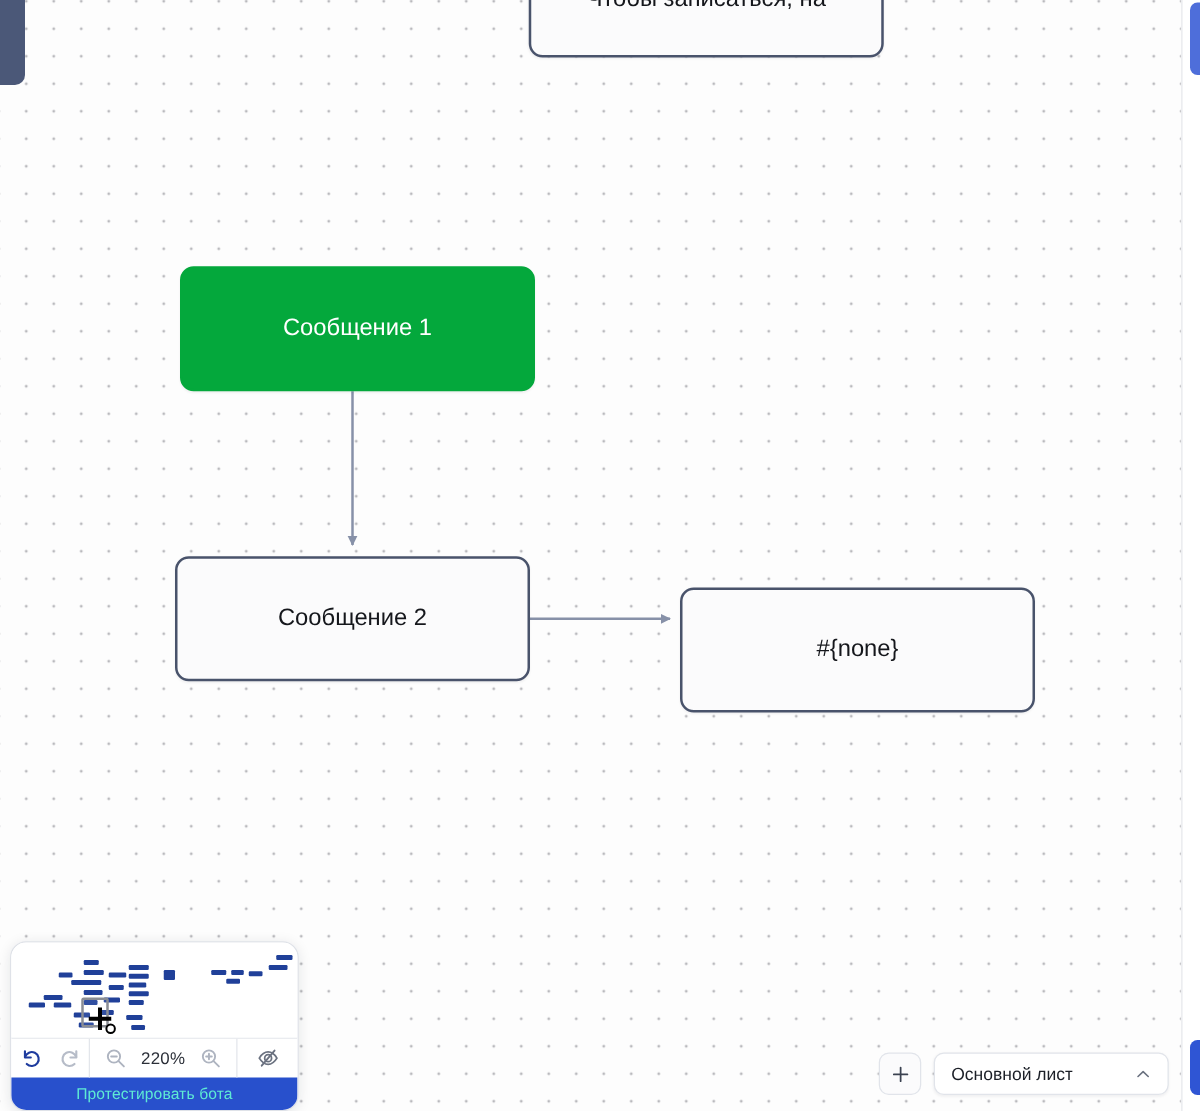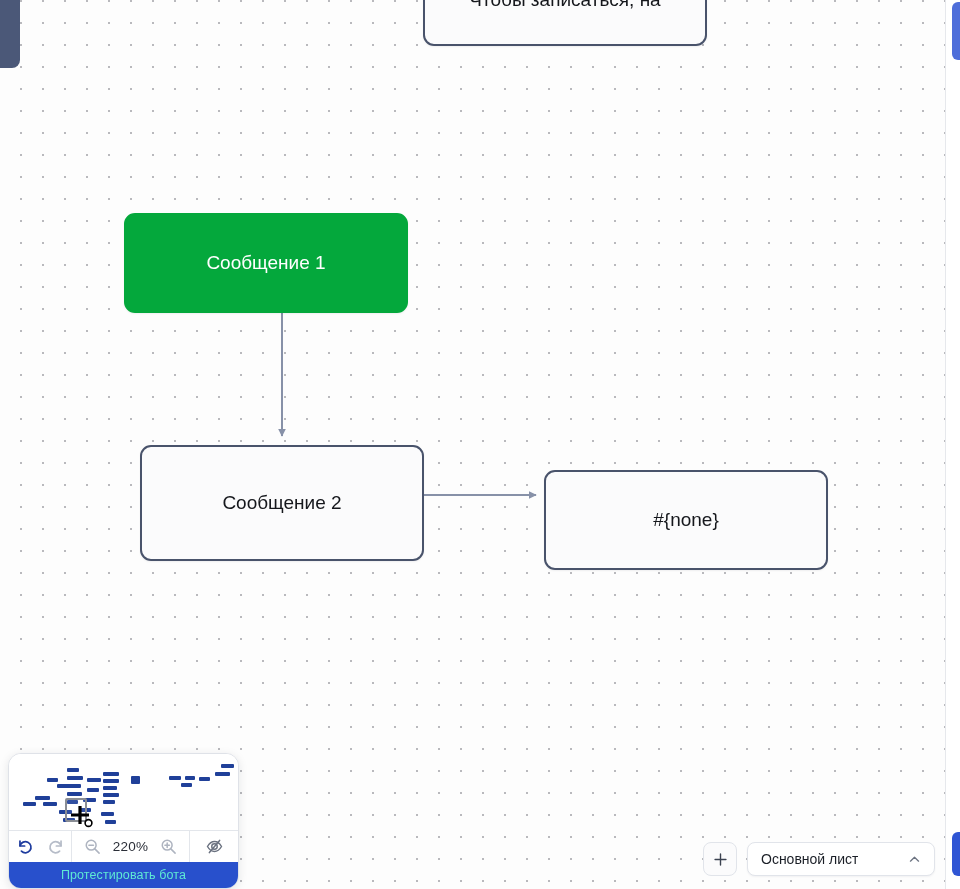--- a/index.html
+++ b/index.html
@@ -79,26 +79,26 @@
     background: #04a83c;
     border-color: #04a83c;
     color: #ffffff;
   }
 
   #node-top {
     left: 423px; top: -46px;
     width: 284px; height: 92px;
   }
   #node-msg1 {
-    left: 124px; top: 213px;
+    left: 144px; top: 213px;
     width: 284px; height: 100px;
   }
   #node-msg2 {
     left: 140px; top: 445px;
-    width: 284px; height: 116px;
+    width: 284px; height: 100px;
   }
   #node-none {
     left: 544px; top: 470px;
     width: 284px; height: 100px;
   }
 
   
   #edges {
     position: absolute;
     left: 0; top: 0;

